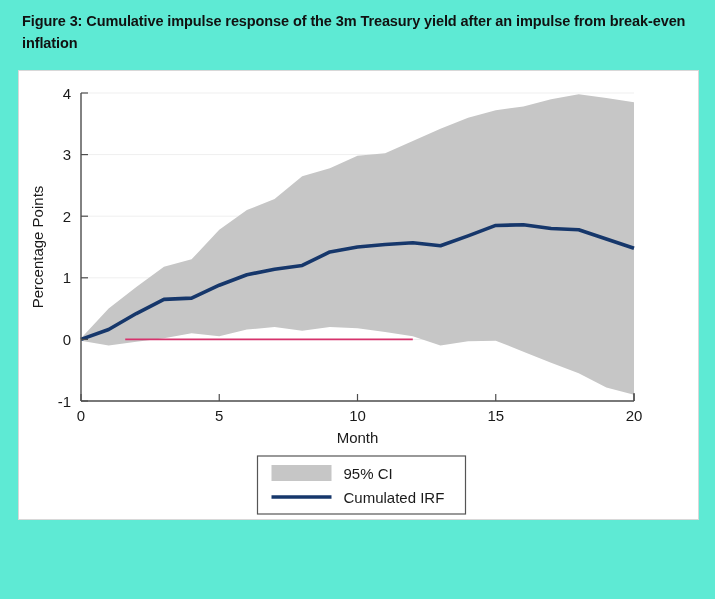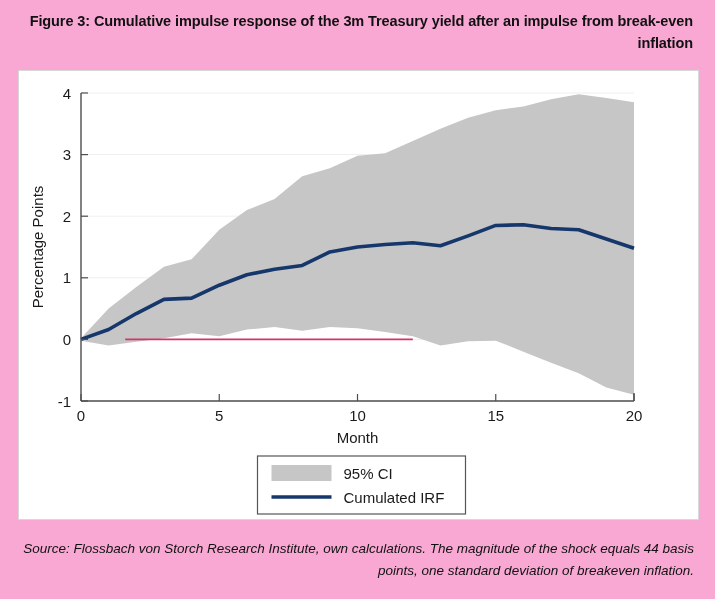--- a/index.html
+++ b/index.html
@@ -11,24 +11,23 @@
     width: 715px;
     height: 599px;
     font-family: "Liberation Sans", sans-serif;
     color: #1a1a1a;
     position: relative;
     overflow: hidden;
   }
   #figure-root {
     position: absolute;
     inset: 0;
-    background: #f9a8d4;
+    background: #5eead4;
     display: flex;
     flex-direction: column;
-    text-align: right;
   }
   .fig-title {
     font-size: 14.5px;
     font-weight: bold;
     line-height: 1.5;
     color: #111111;
     padding: 11px 22px 0 22px;
     letter-spacing: -0.1px;
   }
   .chart-panel {
@@ -180,15 +179,14 @@
             <rect x="252.5" y="394" width="60" height="16" class="legend-patch"></rect>
             <text x="324.5" y="408" class="legend-label">95% CI</text>
             <line x1="252.5" x2="312.5" y1="426" y2="426" class="legend-line"></line>
             <text x="324.5" y="432" class="legend-label">Cumulated IRF</text>
           </g>
 
       </svg>
     </div>
   </div>
 
-  <div class="source-note">Source: Flossbach von Storch Research Institute, own calculations. The magnitude of the shock equals 44 basis points, one standard deviation of breakeven inflation.</div>
 
 </div>
 
 </body></html>

